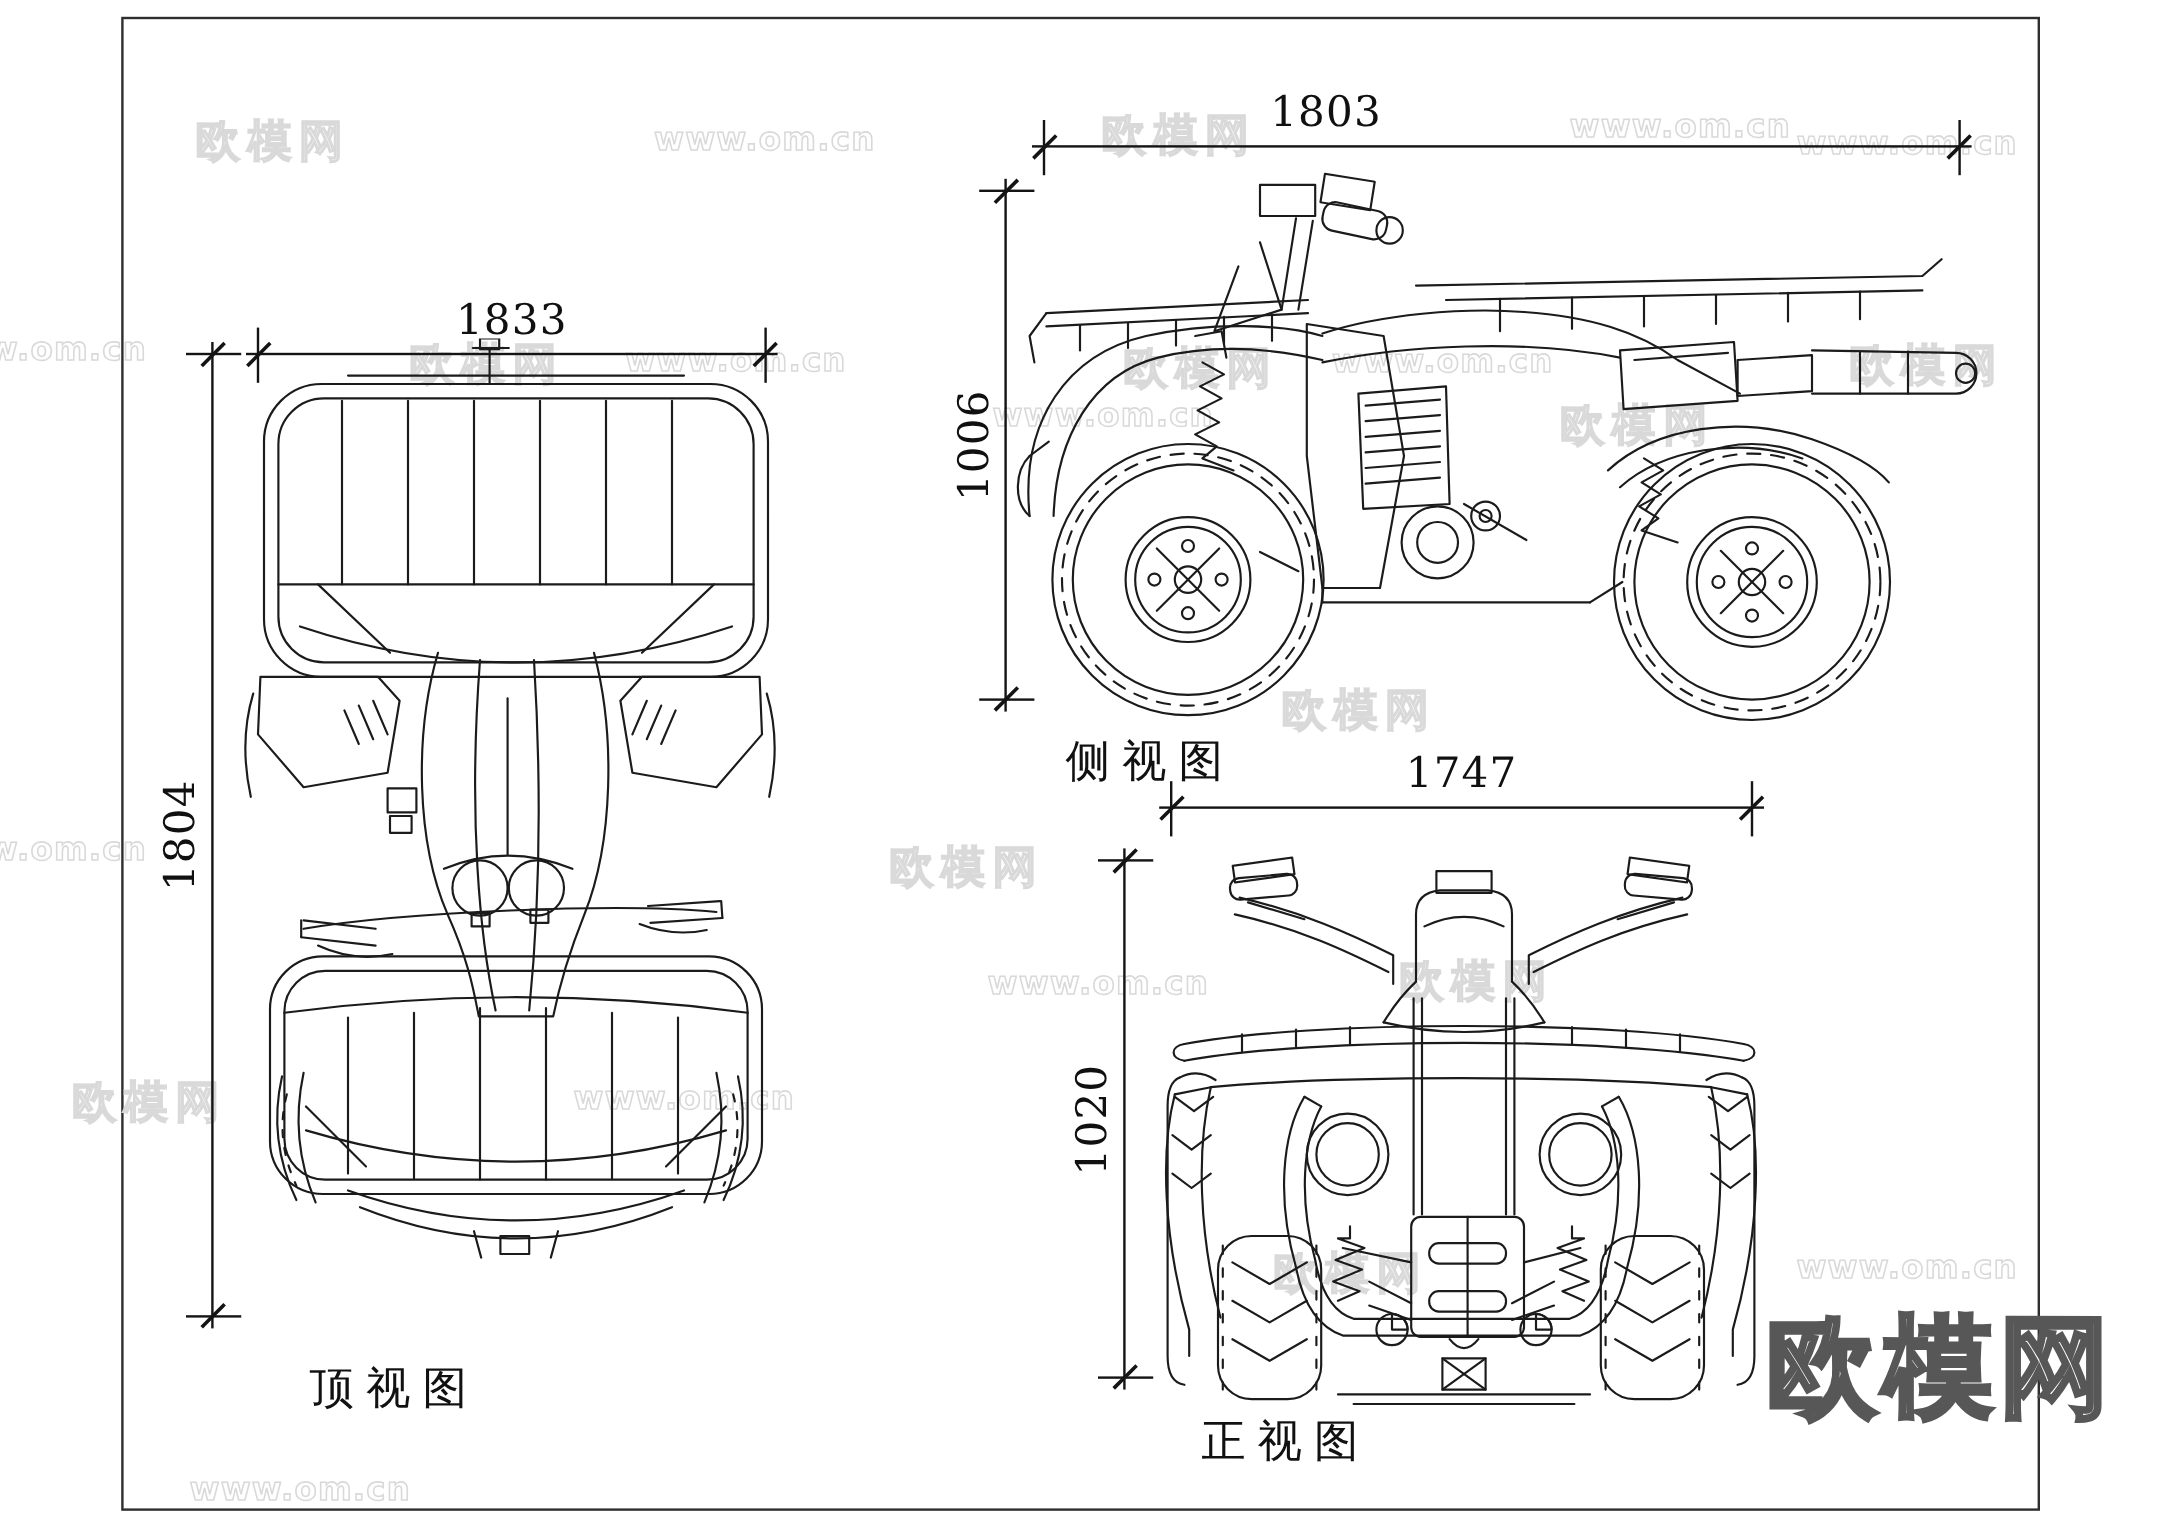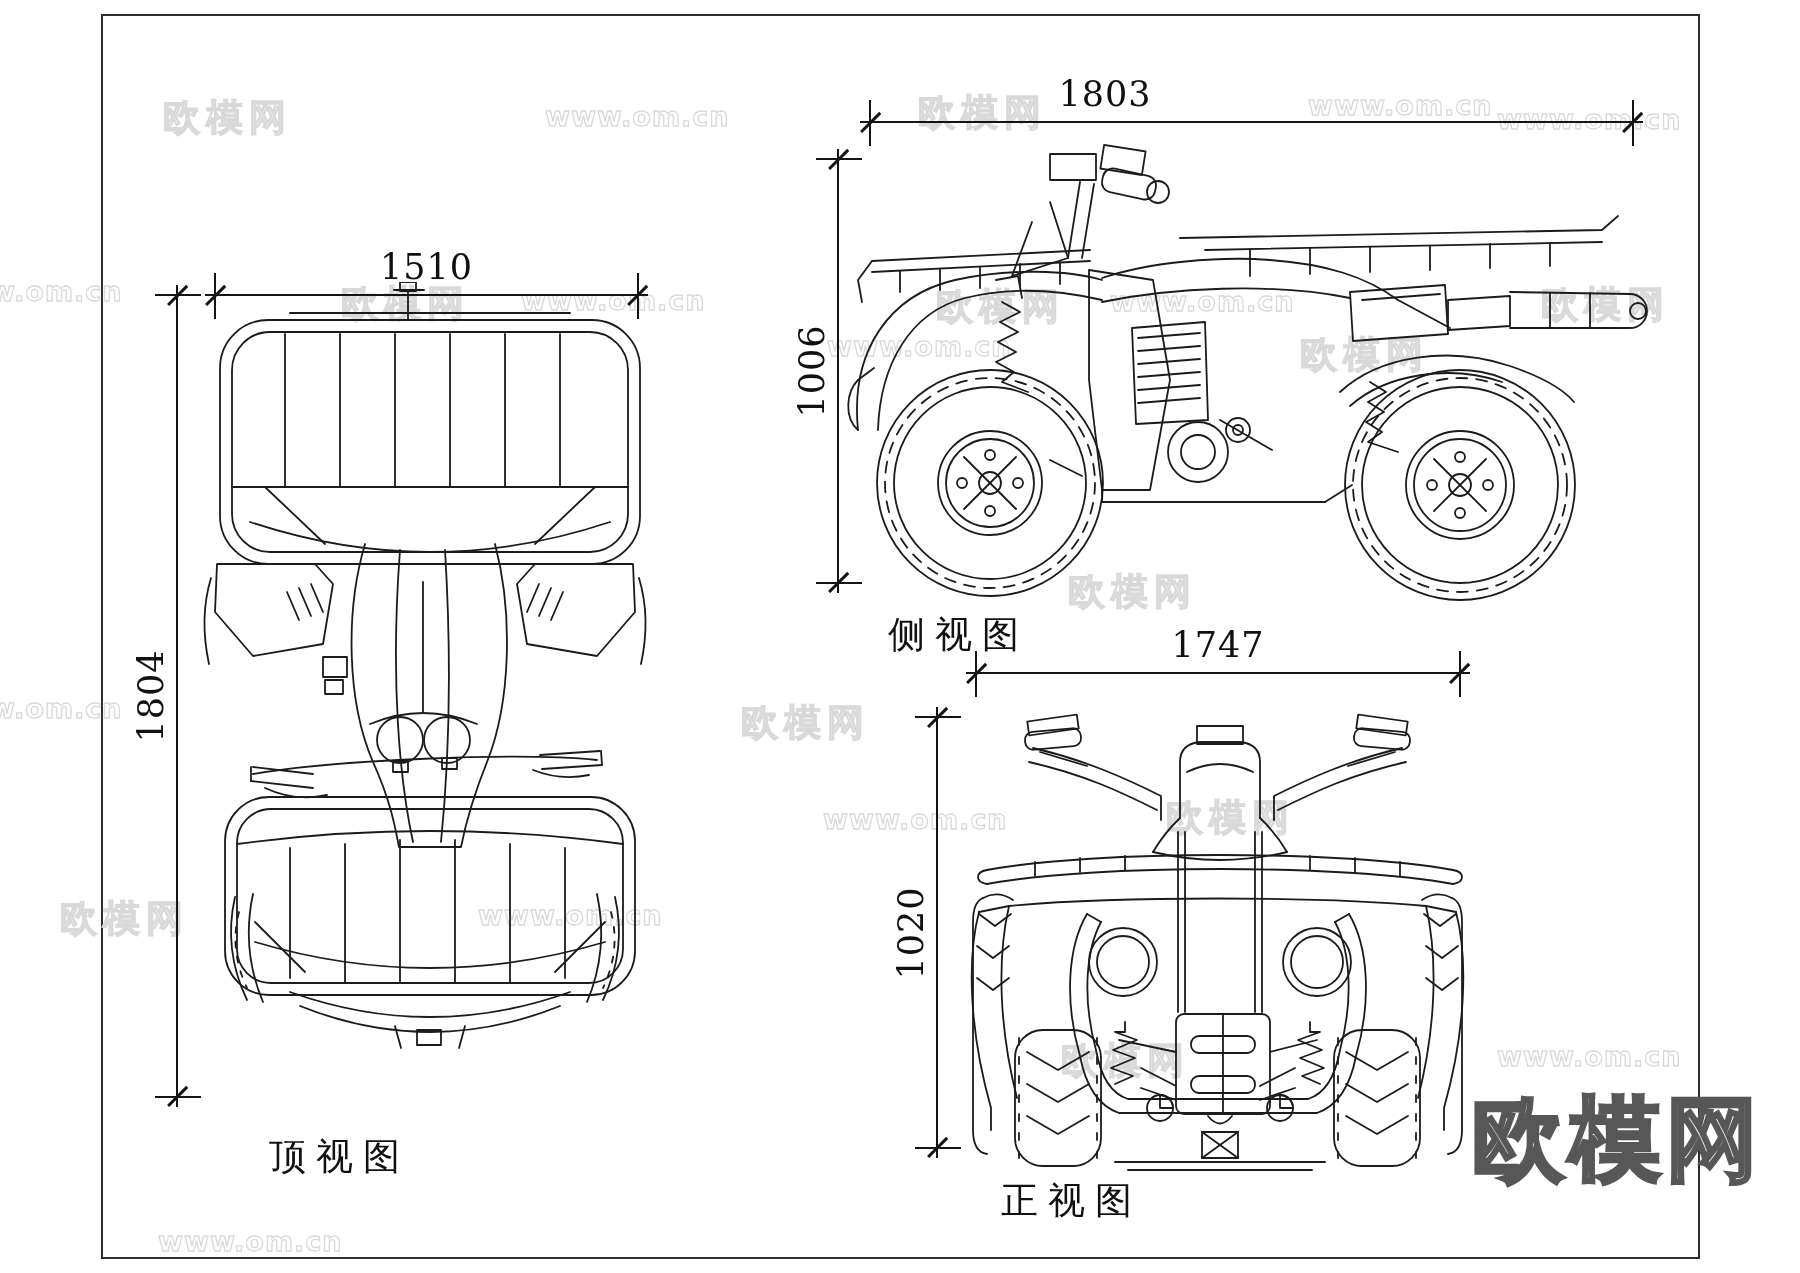--- a/index.html
+++ b/index.html
@@ -358,21 +358,21 @@
   <line x1="150" y1="462" x2="360" y2="462"></line>
     <line x1="163" y1="470" x2="347" y2="470"></line>
 </svg>
 
 <div class="dim dim-h" style="left:215px;top:295px;width:423px">
   <div class="dim-line-h"></div>
   <span class="ext ext-a"></span>
   <span class="ext ext-b"></span>
   <span class="tick tick-a"></span>
   <span class="tick tick-b"></span>
-  <div class="dim-label">1510</div>
+  <div class="dim-label">1833</div>
 </div>
 
 <div class="dim dim-v" style="left:177px;top:295px;height:802px">
   <div class="dim-line-v"></div>
   <span class="ext ext-a"></span>
   <span class="ext ext-b"></span>
   <span class="tick tick-a"></span>
   <span class="tick tick-b"></span>
   <div class="dim-label">1804</div>
 </div>
@@ -406,15 +406,15 @@
 
 <div class="dim dim-v" style="left:937px;top:717px;height:431px">
   <div class="dim-line-v"></div>
   <span class="ext ext-a"></span>
   <span class="ext ext-b"></span>
   <span class="tick tick-a"></span>
   <span class="tick tick-b"></span>
   <div class="dim-label">1020</div>
 </div>
 
-<div class="view-title" style="left:269px;top:1132px">顶视图</div>
+<div class="view-title" style="left:258px;top:1132px">顶视图</div>
 <div class="view-title" style="left:888px;top:610px">侧视图</div>
 <div class="view-title" style="left:1001px;top:1176px">正视图</div>
 
 </body></html>

